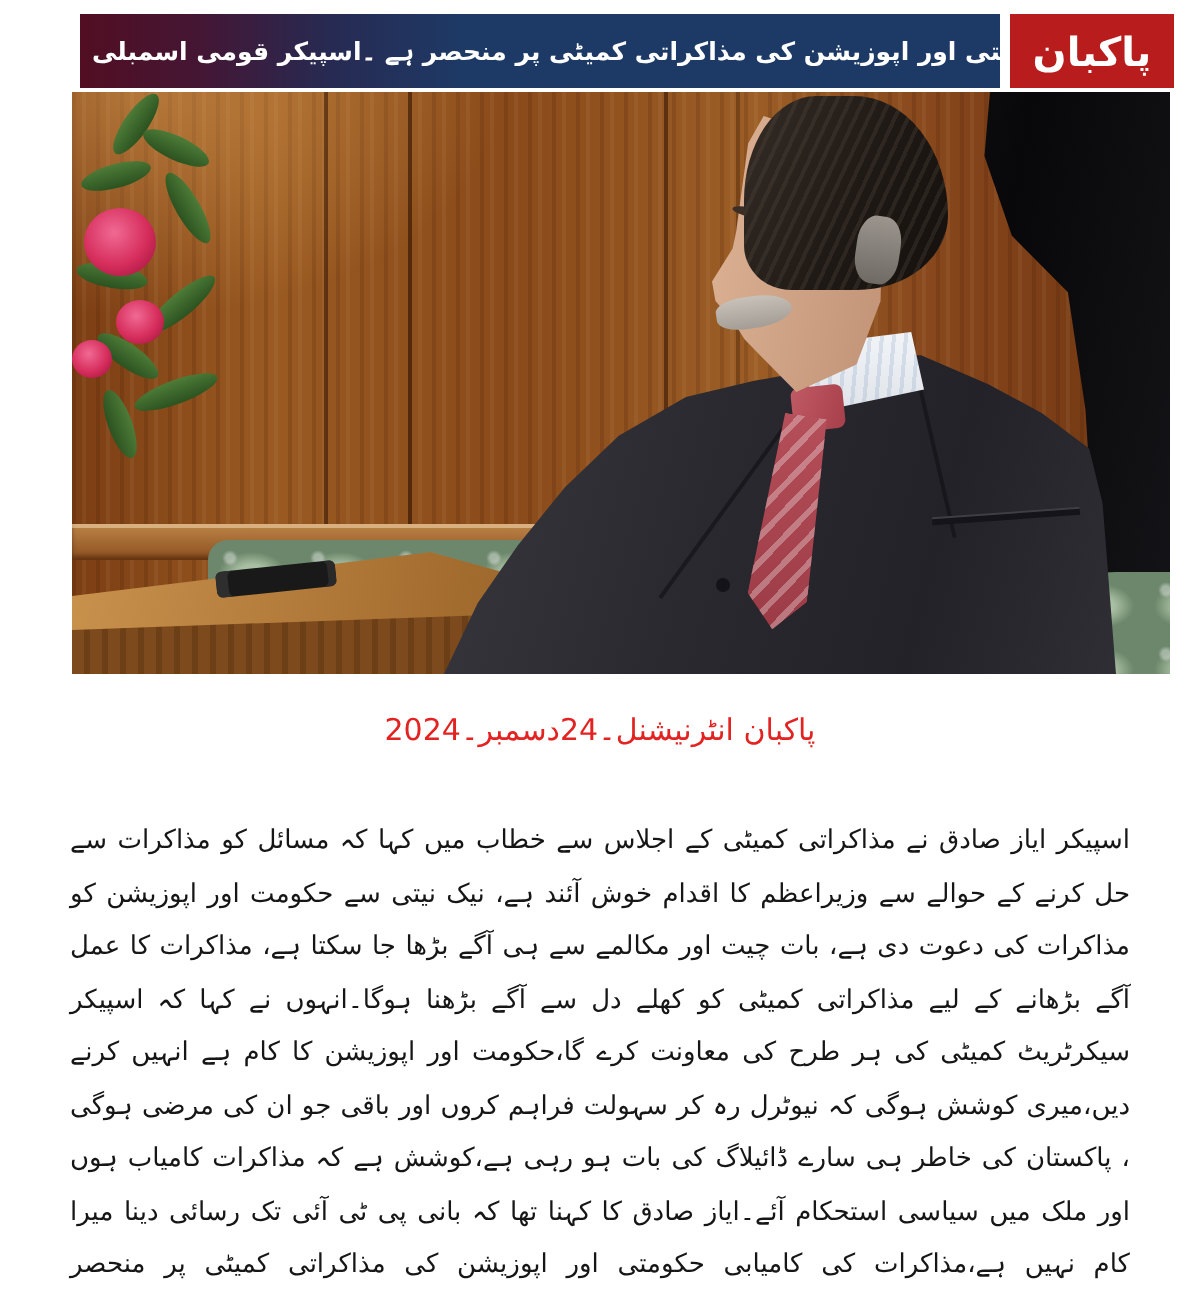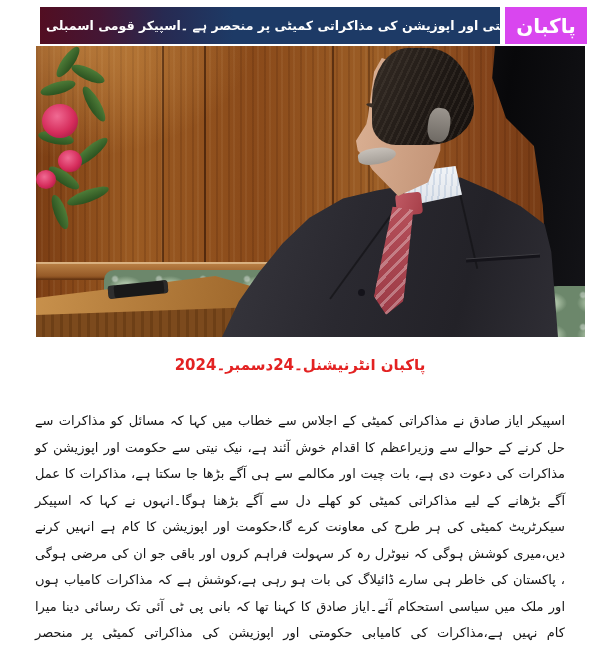--- a/index.html
+++ b/index.html
@@ -17,21 +17,21 @@
     background:linear-gradient(to right,#520e22 0%,#441634 13%,#272a52 27%,#1d3a66 42%,#1d3a66 100%);
     display:flex;align-items:center;justify-content:flex-end;
     direction:rtl;
   }
   .headline-text{
     color:#ffffff;font-weight:bold;font-size:12.5px;
     padding:0 12px 0 6px;white-space:nowrap;direction:rtl;
   }
   .logo-block{
     position:absolute;left:465px;top:0;width:82px;height:37px;
-    background:#d946ef;
+    background:#b91c1c;
     display:flex;align-items:center;justify-content:center;
   }
   .logo-text{color:#ffffff;font-weight:bold;font-size:20px;direction:rtl;}
   
   .photo{
     position:absolute;left:36px;top:46px;width:549px;height:291px;
     overflow:hidden;
     background:
       radial-gradient(ellipse 260px 160px at 6% 0%,rgba(255,196,110,.38),transparent 70%),
       repeating-linear-gradient(90deg,rgba(60,22,4,.16) 0 2px,transparent 2px 5px,rgba(255,230,190,.06) 5px 7px,transparent 7px 12px),
@@ -140,21 +140,21 @@
     background:
       repeating-linear-gradient(115deg,rgba(90,80,70,.25) 0 2px,transparent 2px 6px),
       linear-gradient(115deg,#352c25,#1f1915 55%,#15100d);
     border-radius:46% 60% 58% 30% / 70% 80% 50% 30%;
   }
   .sideburn{left:392px;top:62px;width:22px;height:34px;border-radius:40%;
     background:linear-gradient(#9b958e,#6f6a64);transform:rotate(8deg);}
   
   .caption{
     position:absolute;left:0;top:356px;width:600px;
-    text-align:center;color:#e32222;font-weight:bold;font-size:15px;direction:rtl;
+    text-align:center;color:#e32222;font-weight:normal;font-size:15px;direction:rtl;
   }
   
   .article{
     position:absolute;left:35px;top:408px;width:530px;
     direction:rtl;color:#161616;
     font-size:13px;line-height:26.5px;
     text-align:justify;text-align-last:center;
   }
 </style>
 </head>

